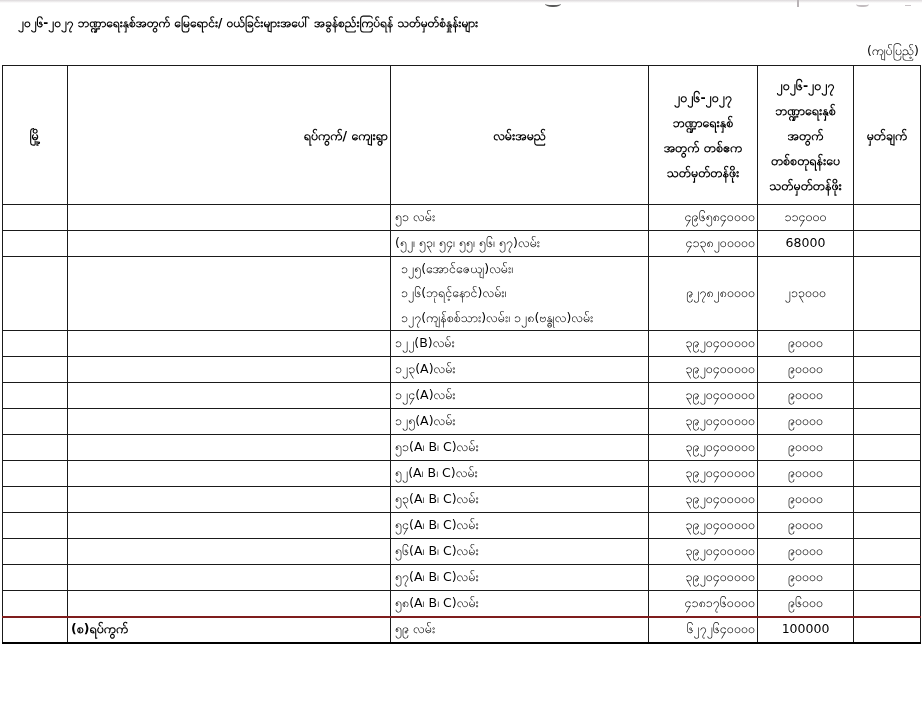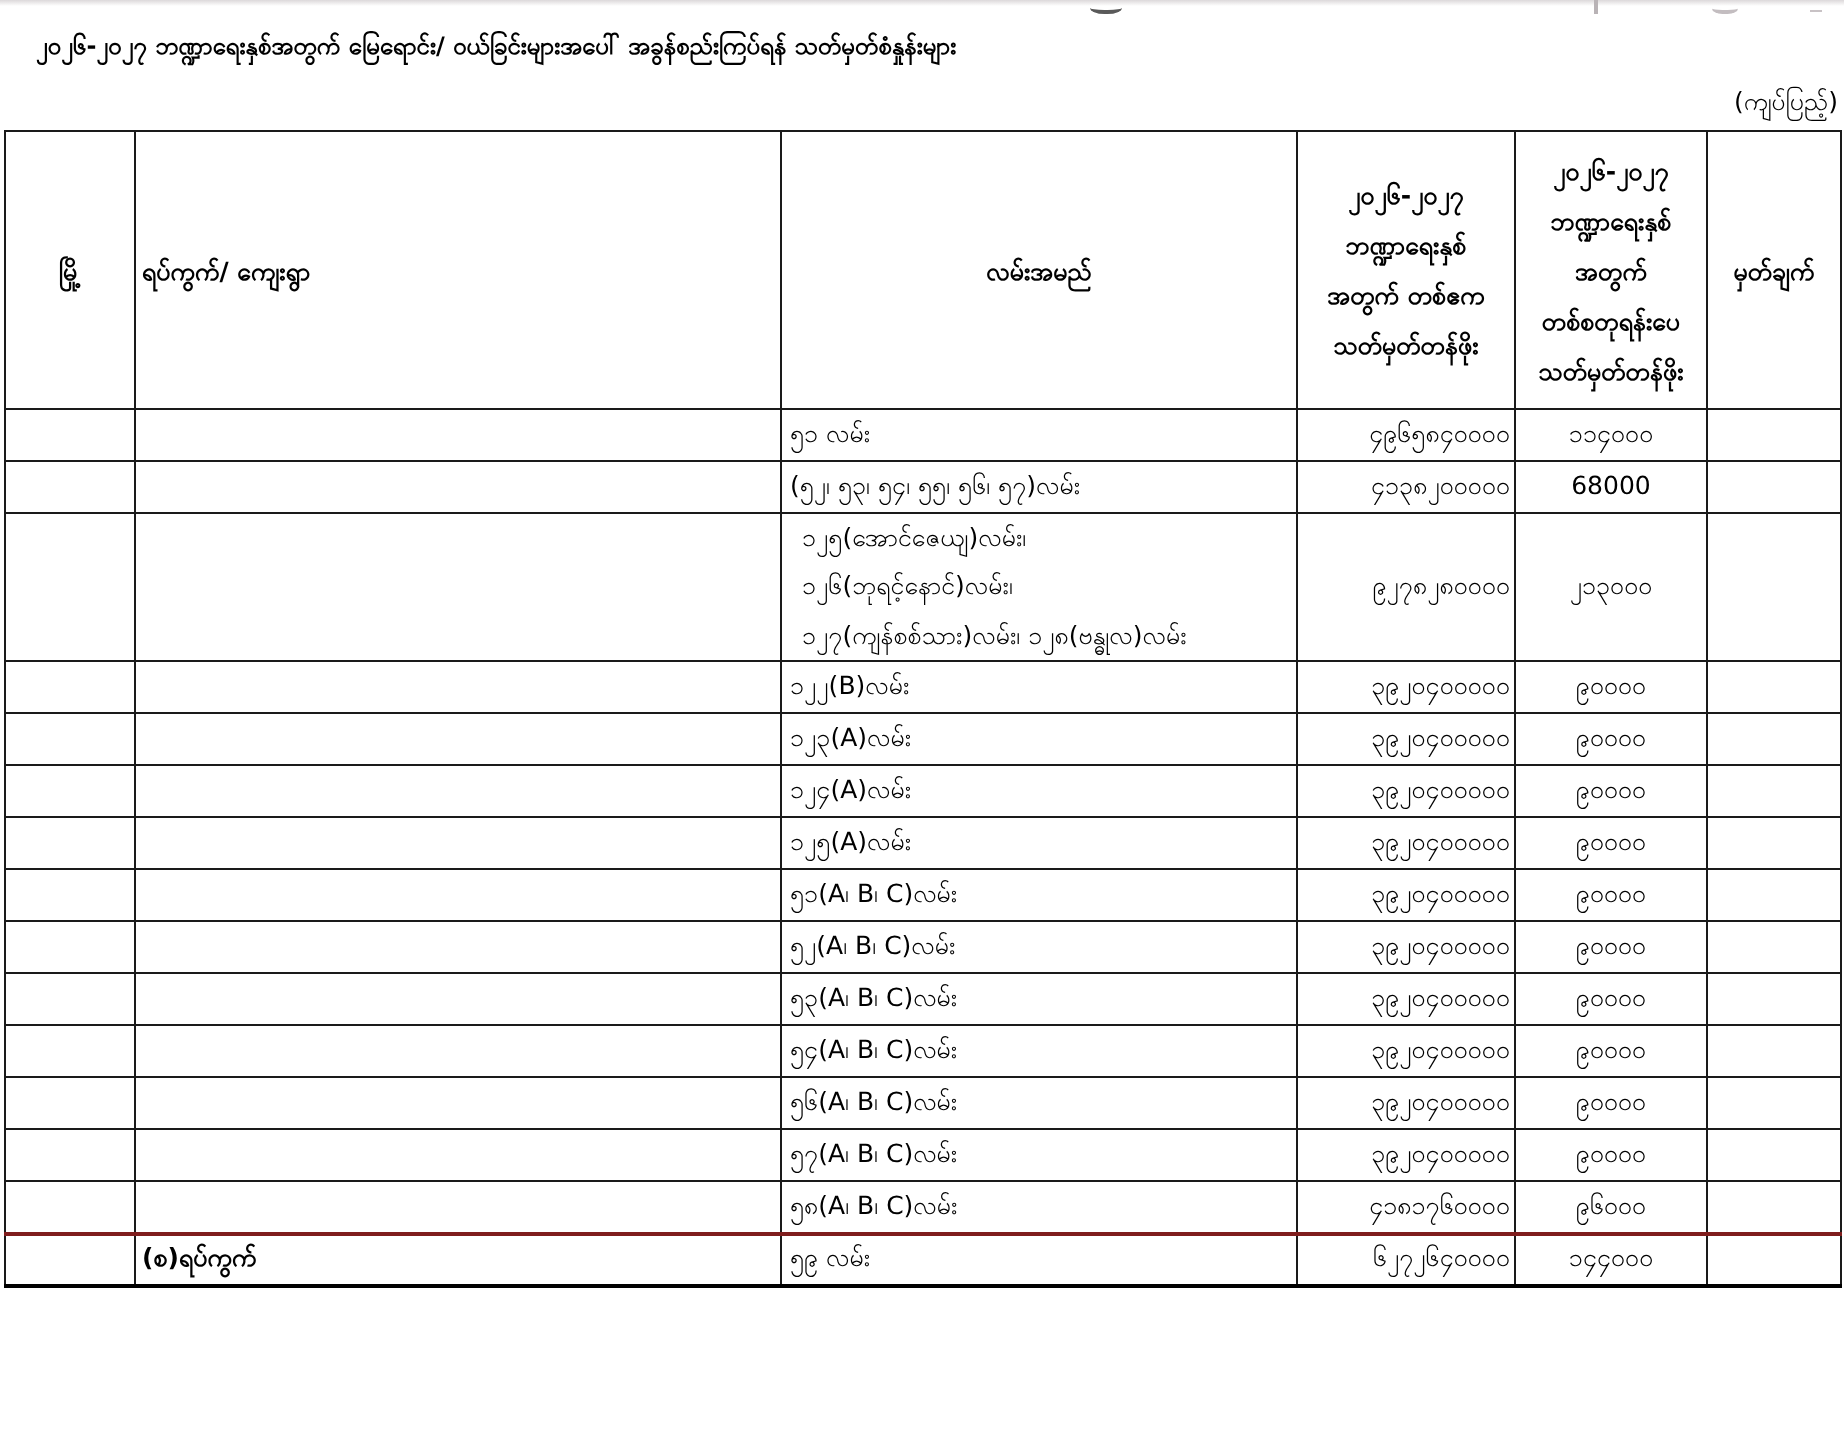--- a/index.html
+++ b/index.html
@@ -36,21 +36,21 @@
   .rates th,.rates td{
     border:1px solid #1a1a1a;
     overflow:hidden;
     vertical-align:middle;
   }
   .rates thead tr{height:139px;}
   .rates th{
     font-weight:bold;font-size:12.5px;text-align:center;
     white-space:pre-line;line-height:2.0;padding:0 2px;
   }
-  .rates th.left{text-align:left;padding-left:3px;}
+  .rates th.left{text-align:right;padding-left:3px;}
   .rates tbody tr{height:26px;}
   .rates td{
     font-size:12.5px;line-height:1.5;padding:0 2px;white-space:nowrap;
   }
   td.col-town{text-align:center;}
   td.col-ward{text-align:left;padding-left:3px;}
   td.col-street{text-align:left;padding-left:4px;margin-left:28px;}
   td.col-per_acre{text-align:right;padding-right:2px;}
   td.col-per_sqft{text-align:center;}
   td.col-remark{text-align:center;}
@@ -213,19 +213,19 @@
           <td class="col-street">၅၈(A၊ B၊ C)လမ်း</td>
           <td class="col-per_acre">၄၁၈၁၇၆၀၀၀၀</td>
           <td class="col-per_sqft">၉၆၀၀၀</td>
           <td class="col-remark"></td>
         </tr>
         <tr class="group-row">
           <td class="col-town"></td>
           <td class="col-ward">(စ)ရပ်ကွက်</td>
           <td class="col-street">၅၉ လမ်း</td>
           <td class="col-per_acre">၆၂၇၂၆၄၀၀၀၀</td>
-          <td class="col-per_sqft">၁၄၄၀၀၀</td>
+          <td class="col-per_sqft">100000</td>
           <td class="col-remark"></td>
         </tr>
       </tbody>
   </table>
 
 </div>
 
 </body></html>

